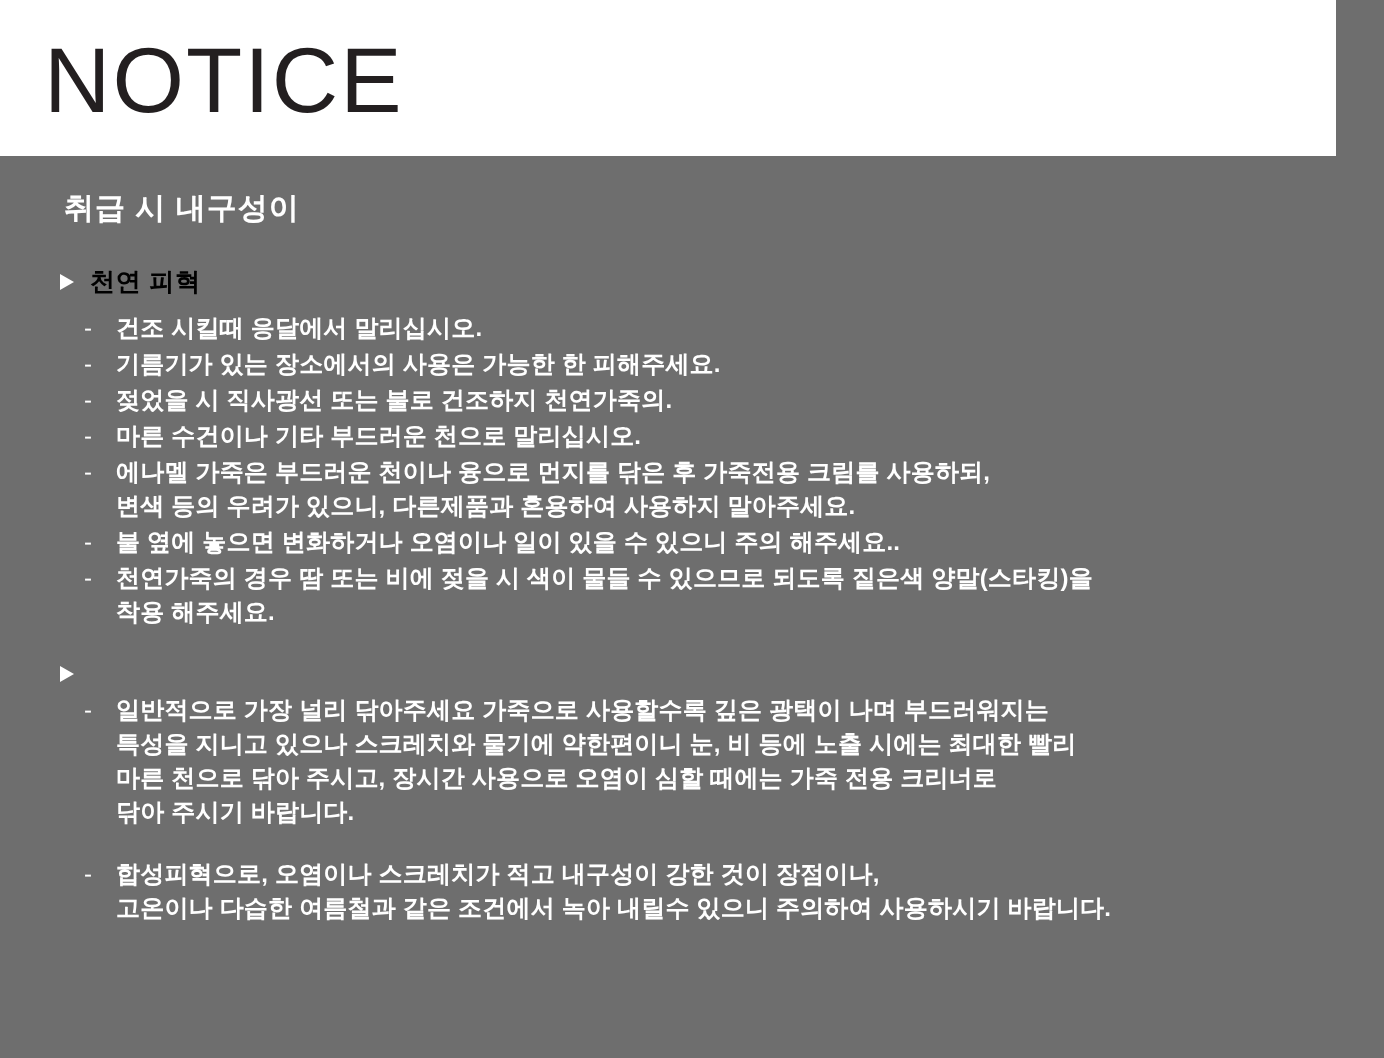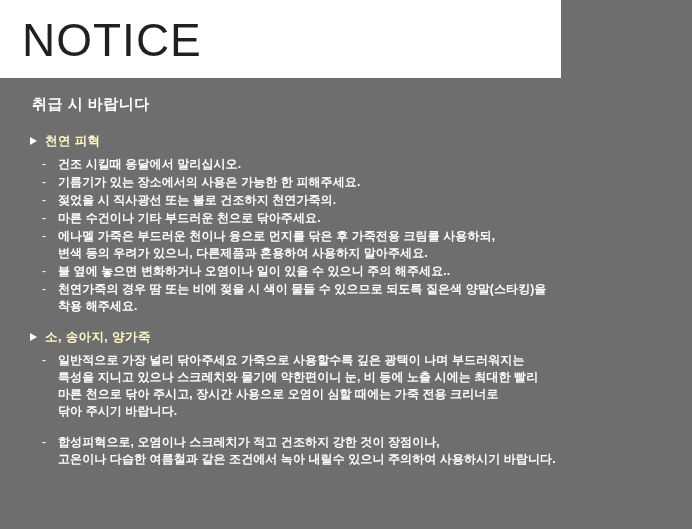--- a/index.html
+++ b/index.html
@@ -17,21 +17,21 @@
     position: relative;
     width: 692px;
     height: 529px;
     background: #6e6e6e;
     box-sizing: border-box;
   }
   .header-band {
     position: absolute;
     left: 0;
     top: 0;
-    width: 561px;
+    width: 668px;
     height: 78px;
     background: #ffffff;
   }
   .notice-title {
     position: absolute;
     left: 22px;
     top: 17px;
     font-size: 46px;
     line-height: 46px;
     letter-spacing: 1px;
@@ -64,21 +64,21 @@
     width: 650px;
   }
   .group {
     margin-bottom: 14px;
   }
   .group-head {
     display: flex;
     align-items: flex-start;
     font-size: 12.5px;
     font-weight: bold;
-    color: #fef9c3;
+    color: #000000;
     margin-bottom: 6px;
     letter-spacing: 0.4px;
   }
   .tri {
     display: inline-block;
     width: 0;
     height: 0;
     border-left: 7px solid #ffffff;
     border-top: 4.5px solid transparent;
     border-bottom: 4.5px solid transparent;
@@ -116,21 +116,21 @@
 <body>
 
 <div class="page">
 
   <div class="header-band">
     <div class="notice-title">NOTICE</div>
   </div>
 
   <div class="body-area">
 
-    <div class="section-title">취급 시 바랍니다</div>
+    <div class="section-title">취급 시 내구성이</div>
 
     <div class="content">
 
       <div class="group">
         <div class="group-head">
           <span class="tri"></span>
           <span>천연 피혁</span>
         </div>
         <div class="group-body">
           <div class="item">
@@ -140,21 +140,21 @@
           <div class="item">
             <span class="dash">-</span>
             <span class="item-text">기름기가 있는 장소에서의 사용은 가능한 한 피해주세요.</span>
           </div>
           <div class="item">
             <span class="dash">-</span>
             <span class="item-text">젖었을 시 직사광선 또는 불로 건조하지 천연가죽의.</span>
           </div>
           <div class="item">
             <span class="dash">-</span>
-            <span class="item-text">마른 수건이나 기타 부드러운 천으로 닦아주세요.</span>
+            <span class="item-text">마른 수건이나 기타 부드러운 천으로 말리십시오.</span>
           </div>
           <div class="item">
             <span class="dash">-</span>
             <span class="item-text">에나멜 가죽은 부드러운 천이나 융으로 먼지를 닦은 후 가죽전용 크림를 사용하되,
 변색 등의 우려가 있으니, 다른제품과 혼용하여 사용하지 말아주세요.</span>
           </div>
           <div class="item">
             <span class="dash">-</span>
             <span class="item-text">불 옆에 놓으면 변화하거나 오염이나 일이 있을 수 있으니 주의 해주세요..</span>
           </div>
@@ -162,38 +162,37 @@
             <span class="dash">-</span>
             <span class="item-text">천연가죽의 경우 땀 또는 비에 젖을 시 색이 물들 수 있으므로 되도록 짙은색 양말(스타킹)을
 착용 해주세요.</span>
           </div>
         </div>
       </div>
 
       <div class="group">
         <div class="group-head">
           <span class="tri"></span>
-          <span>소, 송아지, 양가죽</span>
         </div>
         <div class="group-body">
           <div class="item">
             <span class="dash">-</span>
             <span class="item-text">일반적으로 가장 널리 닦아주세요 가죽으로 사용할수록 깊은 광택이 나며 부드러워지는
 특성을 지니고 있으나 스크레치와 물기에 약한편이니 눈, 비 등에 노출 시에는 최대한 빨리
 마른 천으로 닦아 주시고, 장시간 사용으로 오염이 심할 때에는 가죽 전용 크리너로
 닦아 주시기 바랍니다.</span>
           </div>
         </div>
       </div>
 
       <div class="group">
         <div class="group-body">
           <div class="item">
             <span class="dash">-</span>
-            <span class="item-text">합성피혁으로, 오염이나 스크레치가 적고 건조하지 강한 것이 장점이나,
+            <span class="item-text">합성피혁으로, 오염이나 스크레치가 적고 내구성이 강한 것이 장점이나,
 고온이나 다습한 여름철과 같은 조건에서 녹아 내릴수 있으니 주의하여 사용하시기 바랍니다.</span>
           </div>
         </div>
       </div>
 
     </div>
   </div>
 </div>
 
 </body></html>

